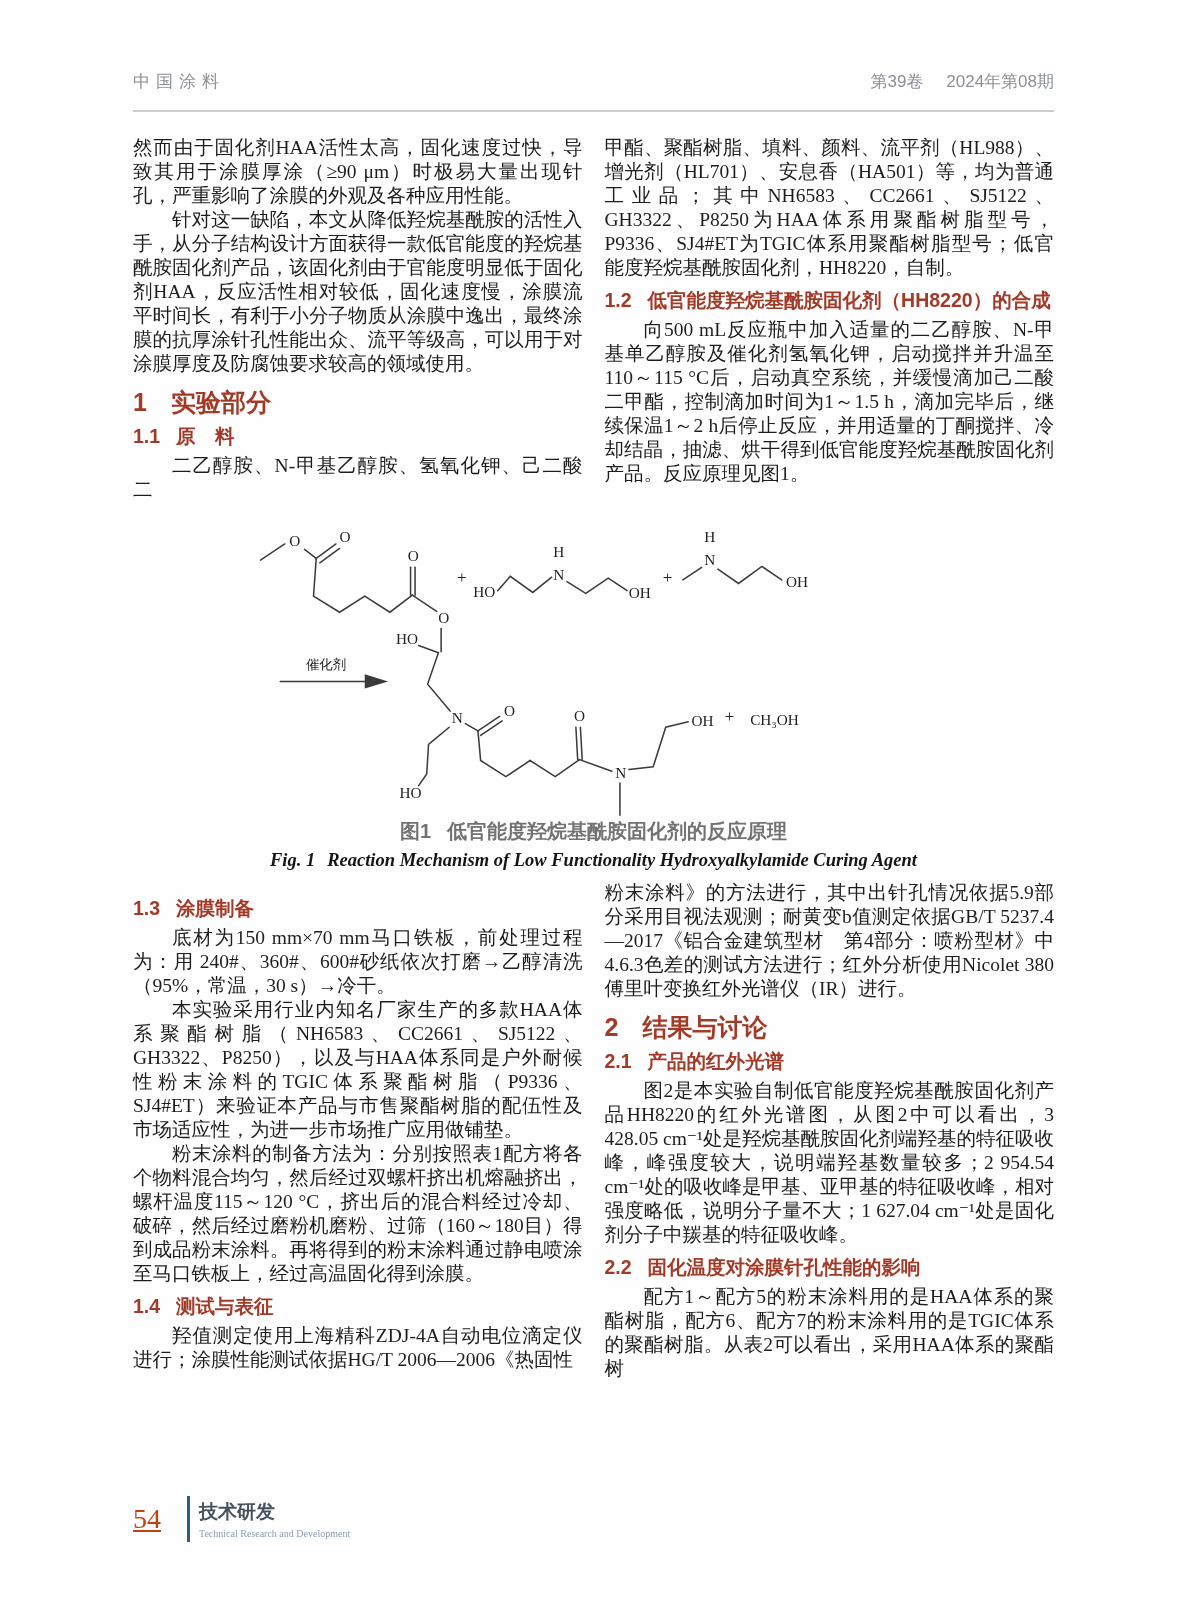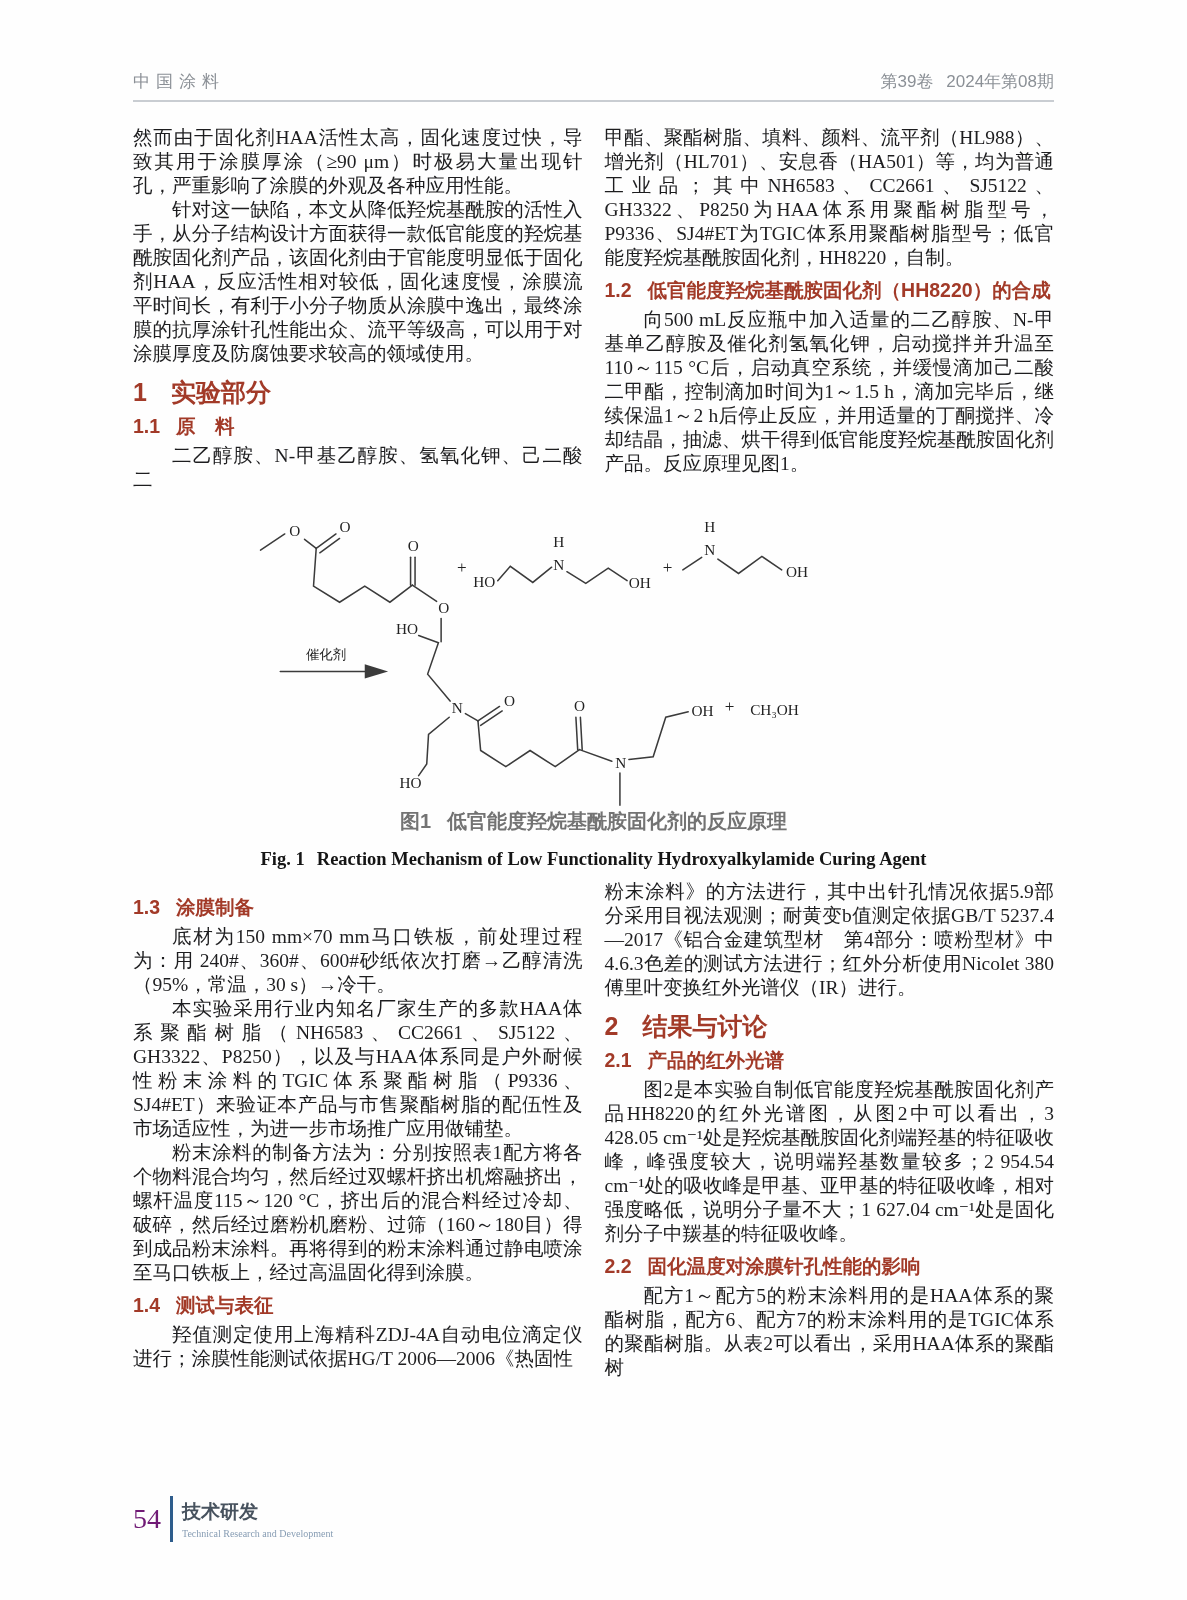--- a/index.html
+++ b/index.html
@@ -1,43 +1,43 @@
 <!DOCTYPE html>
 <html><head>
 <meta charset="utf-8">
 <style>
   html,body{margin:0;padding:0;background:#ffffff;}
   .page{position:relative;width:1187px;height:1600px;background:#fefefe;overflow:hidden;
         font-family:"Liberation Serif","DejaVu Serif",serif;color:#1d1d1f;}
   .inner{padding:0 133px;}
   .pg-header{display:flex;justify-content:space-between;align-items:flex-end;
-             padding-top:70px;padding-bottom:7px;border-bottom:2px solid #c9cdd2;
+             padding-top:70px;padding-bottom:17px;border-bottom:2px solid #c9cdd2;
              color:#8b9096;font-size:17px;font-family:"Liberation Sans",sans-serif;}
   .journal{letter-spacing:6px;}
-  .issue span{margin-left:8px;}
+  .issue span{margin-left:18px;}
   .cols{display:flex;gap:22px;margin-top:24px;}
   .col{width:450px;}
   p.bt{font-size:19.5px;line-height:24px;text-align:justify;margin:0;}
   p.ind{text-indent:2em;}
   .h-major{font-family:"Liberation Sans",sans-serif;font-weight:bold;font-size:25px;
            line-height:28px;color:#a23a28;margin:12px 0 8px;}
   .h-major .num{margin-right:24px;}
   .h-minor{font-family:"Liberation Sans",sans-serif;font-weight:bold;font-size:19.5px;
            line-height:24px;color:#a23a28;margin:8px 0 6px;}
   .h-minor .num{margin-right:16px;}
   .figure-block{margin-top:6px;}
   svg.scheme{display:block;margin-left:100px;}
   .cap-zh{text-align:center;font-family:"Liberation Sans",sans-serif;font-weight:bold;
           font-size:20px;color:#737373;margin-top:0;}
   .cap-zh .cap-label{margin-right:16px;}
-  .cap-en{text-align:center;font-weight:bold;font-size:18.5px;color:#151515;margin-top:14px;}
+  .cap-en{text-align:center;font-weight:bold;font-size:18.5px;color:#151515;margin-top:5px;font-style:italic;}
   .cap-en .cap-label{margin-right:12px;}
   .cols.bottom{margin-top:10px;}
   .pg-footer{position:absolute;left:133px;top:1496px;display:flex;align-items:center;}
-  .pg-num{font-size:28px;color:#701a75;margin-right:9px;}
+  .pg-num{font-size:28px;color:#c2410c;margin-right:26px;text-decoration:underline;}
   .pg-bar{width:3px;height:46px;background:#2e5d8c;margin-right:9px;}
   .pg-sec-zh{font-family:"Liberation Sans",sans-serif;font-weight:bold;font-size:19px;color:#47525e;}
   .pg-sec-en{font-size:10px;color:#869cb3;margin-top:3px;}
 </style>
 </head>
 <body>
 
 <div class="page">
   <div class="inner">
 

